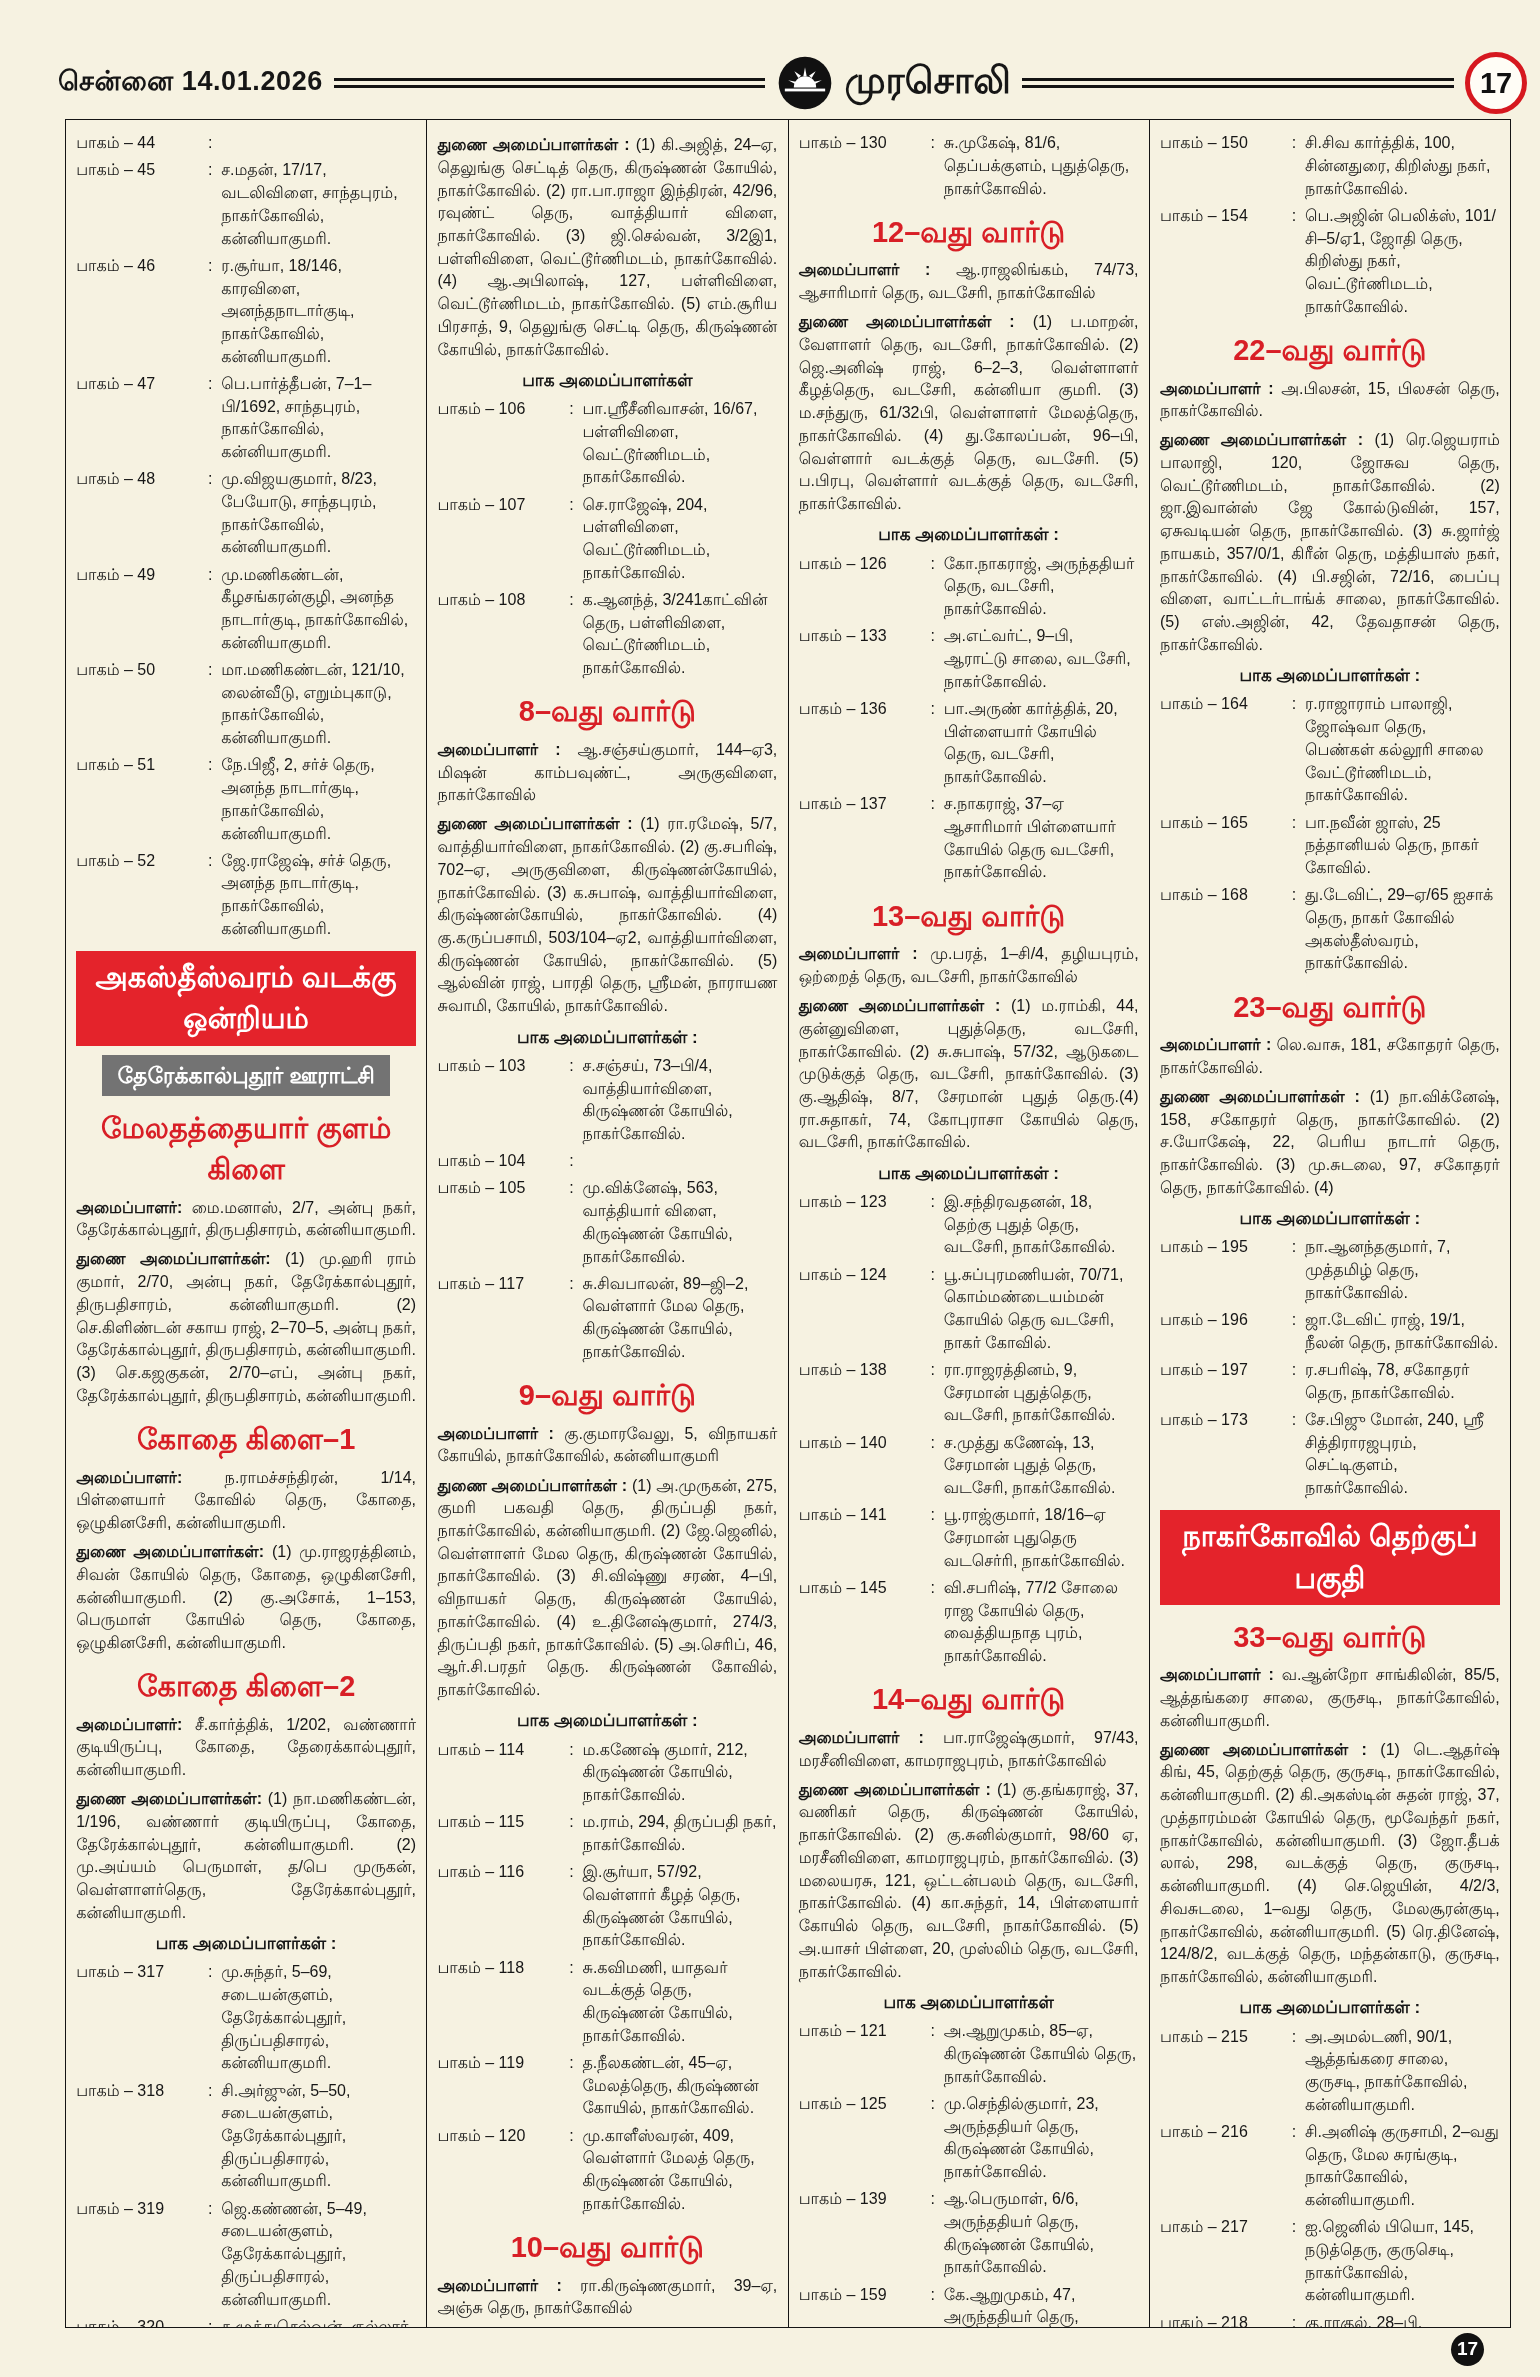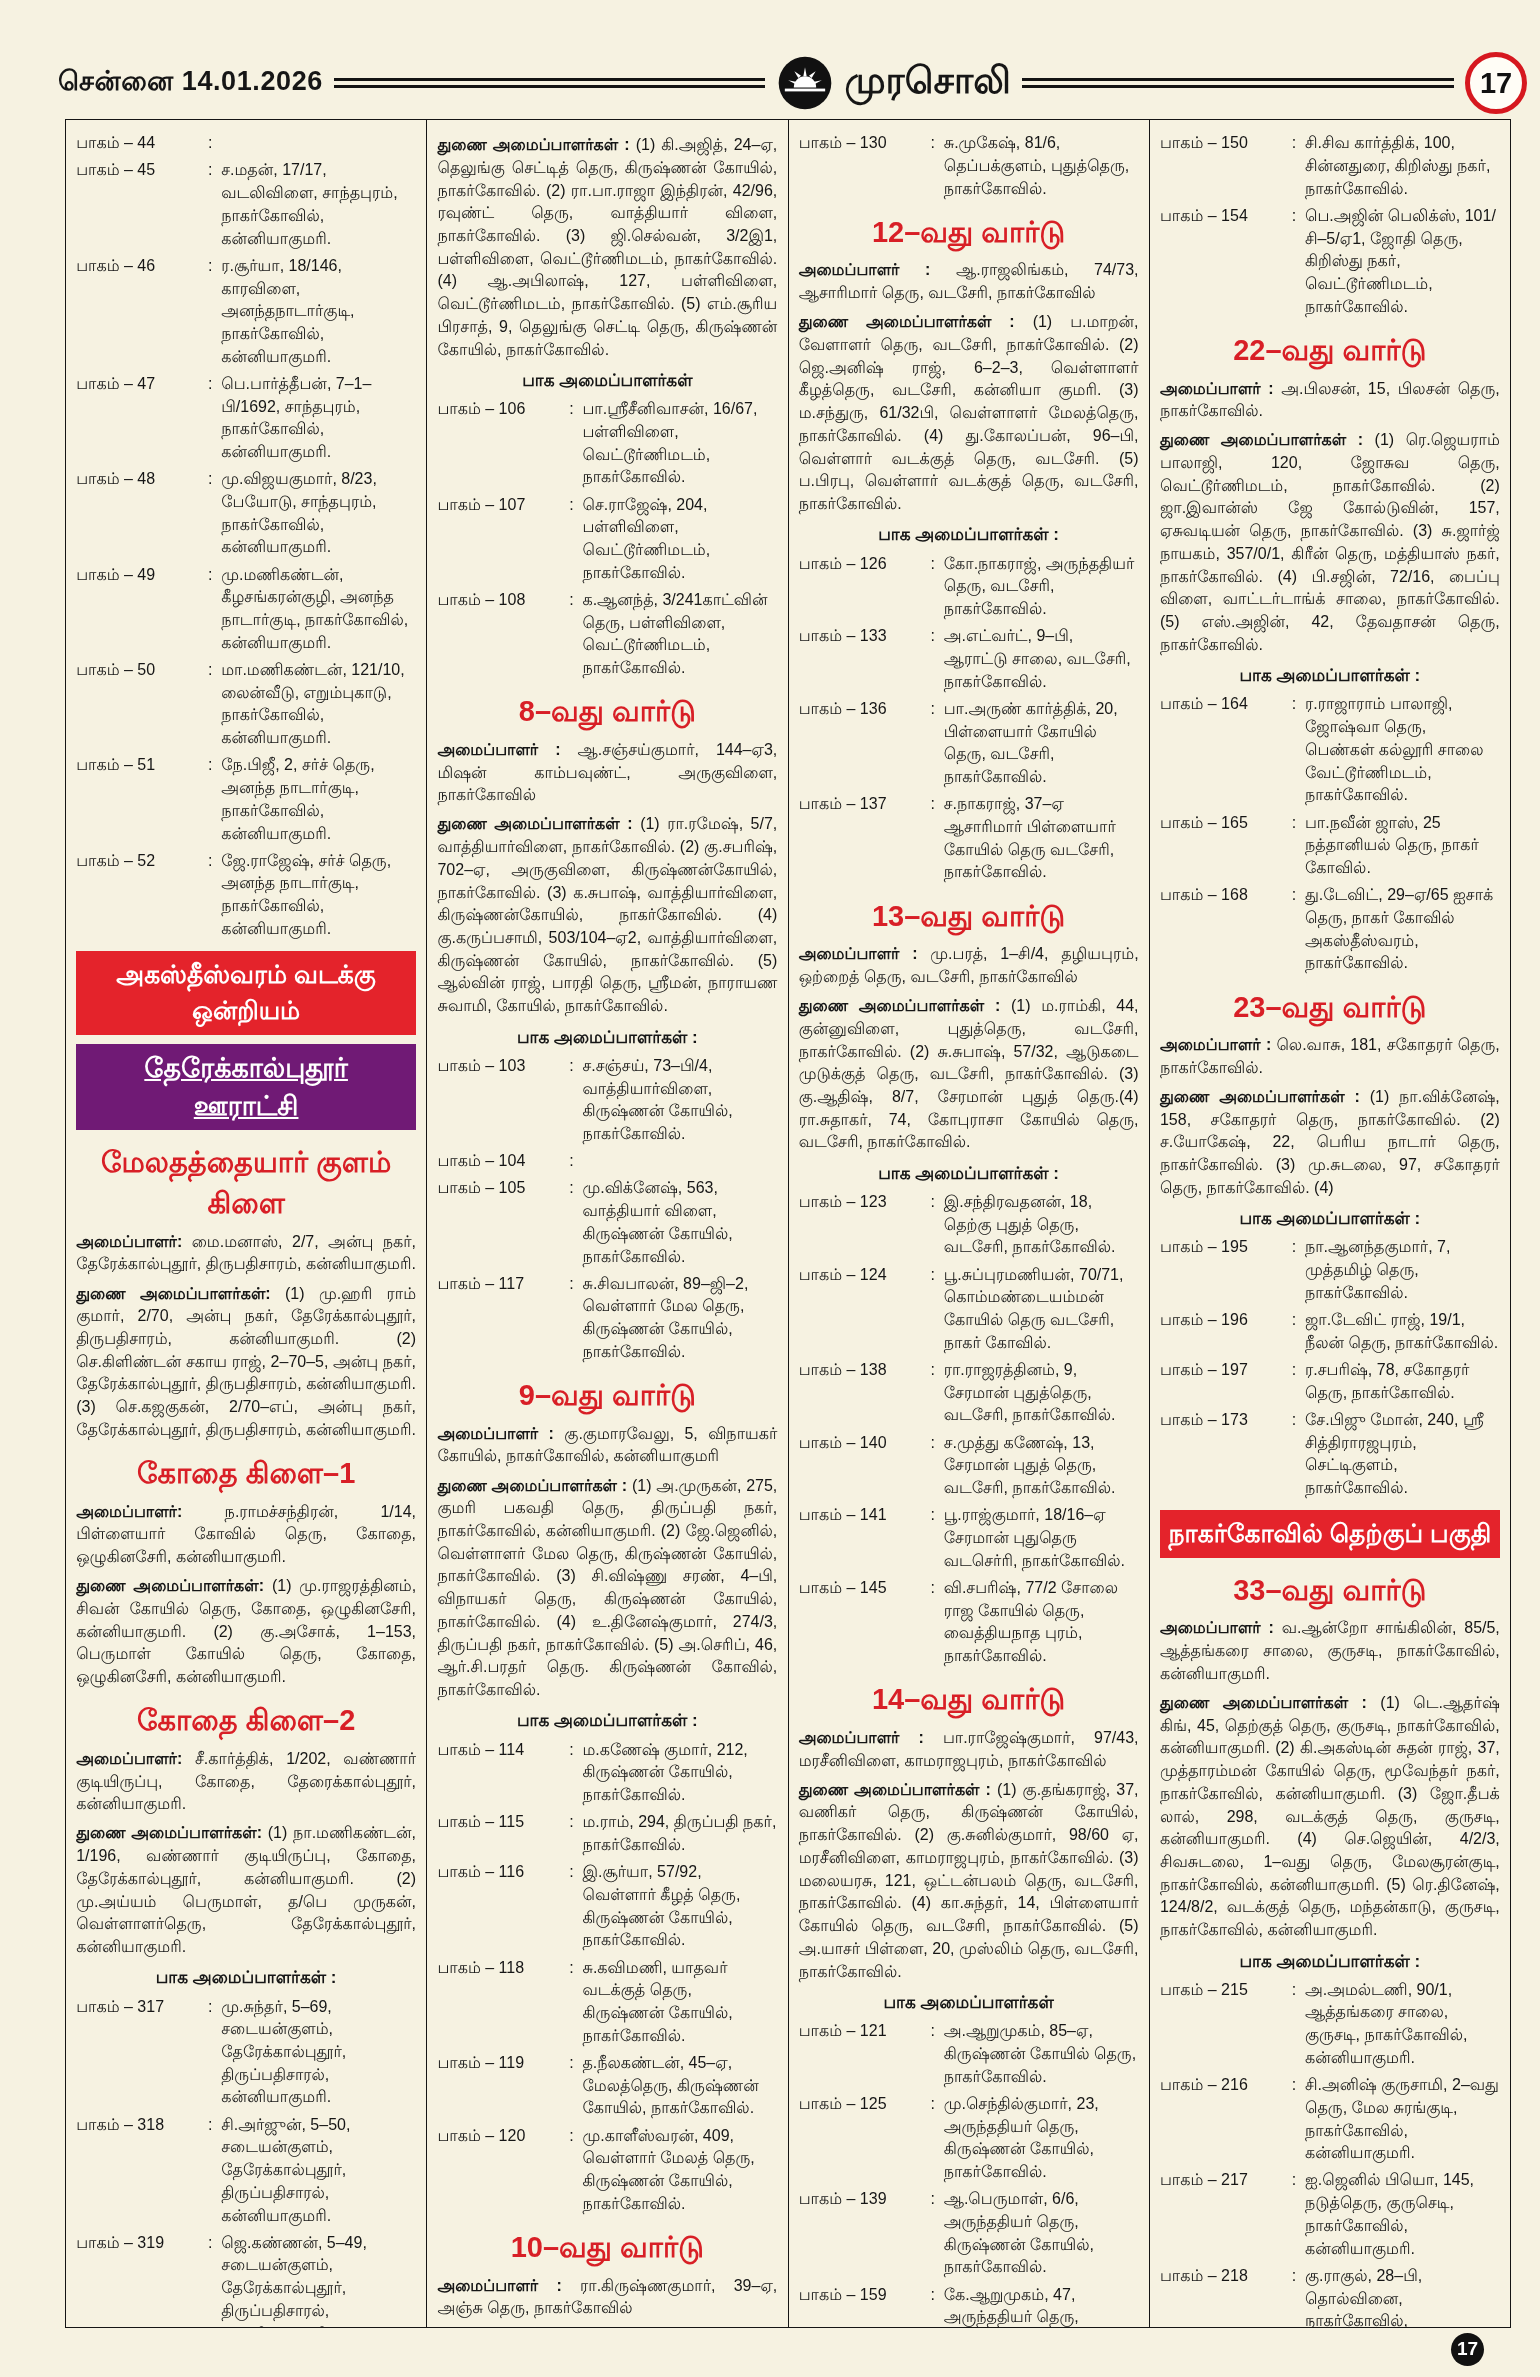--- a/index.html
+++ b/index.html
@@ -18,24 +18,24 @@
   .content{position:absolute;left:65px;top:119px;width:1444px;height:2207px;
            border:1.9px solid #151515;display:flex;}
   .col{flex:1 1 0;padding:7.7px 10.2px 5.1px 10.2px;overflow:hidden;border-right:1.3px solid #151515;
        font-size:16px;line-height:1.42;}
   .col:last-child{border-right:none;}
   .part{display:flex;margin:4.5px 0;}
   .pnum{flex:0 0 123px;white-space:nowrap;}
   .pcolon{flex:0 0 22px;text-align:center;}
   .ptext{flex:1 1 auto;}
   .red-banner{background:#e4232b;color:#fff;font-weight:bold;text-align:center;
-              font-size:25px;padding:6.4px 2.6px;margin:10.2px 0 6.4px 0;}
+              font-size:29px;padding:6.4px 2.6px;margin:10.2px 0 6.4px 0;}
   .magenta-wrap{text-align:center;margin:9px 0 5.1px 0;}
-  .magenta-banner{display:inline-block;background:#701a75;color:#fff;font-weight:bold;
-                  font-size:27px;padding:5.1px 15.3px;text-decoration:underline;}
+  .magenta-banner{display:inline-block;background:#737373;color:#fff;font-weight:bold;
+                  font-size:22px;padding:5.1px 15.3px;}
   .red-heading{color:#d81f26;font-weight:bold;text-align:center;font-size:29px;margin:11.5px 0 6.4px 0;}
   .center-bold{font-weight:bold;text-align:center;font-size:17px;margin:7.7px 0 5.1px 0;}
   .para{text-align:justify;margin:6.4px 0;}
   .para b{font-weight:bold;}
   
   .foot-pagenum{position:absolute;right:57px;bottom:11.5px;width:33px;height:33px;border-radius:50%;
                 background:#111;color:#fff;display:flex;align-items:center;justify-content:center;
                 font-size:19px;font-weight:bold;}
 </style>
 </head>

